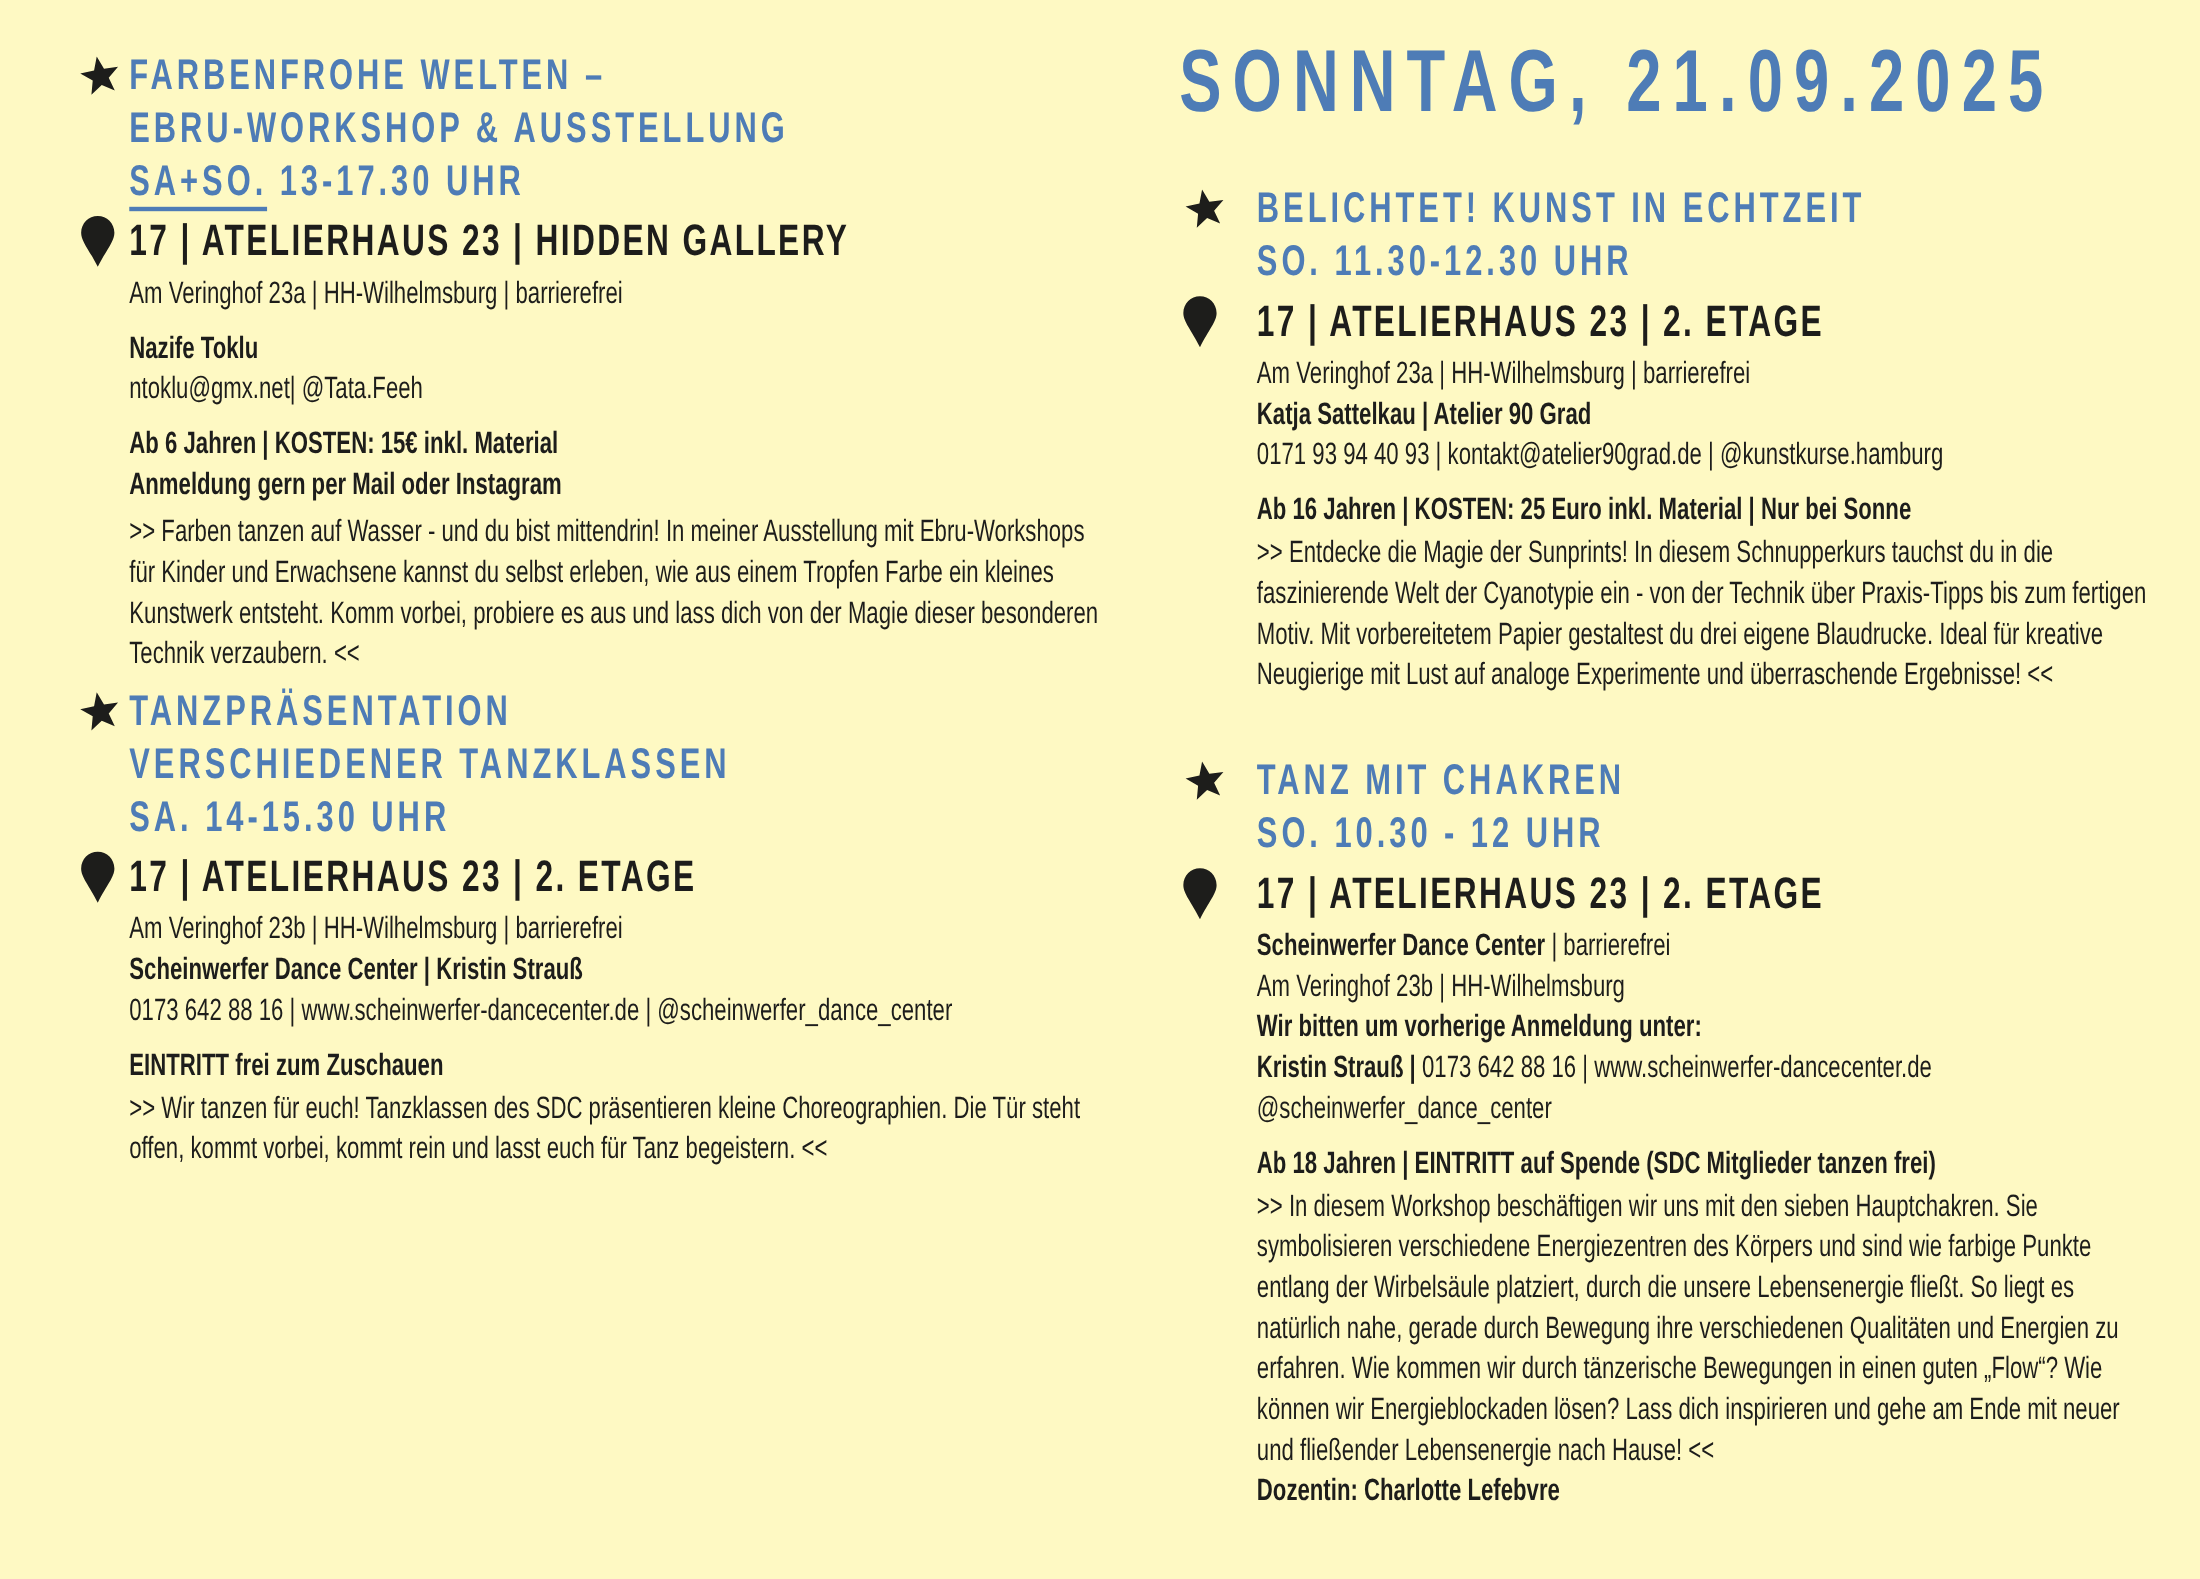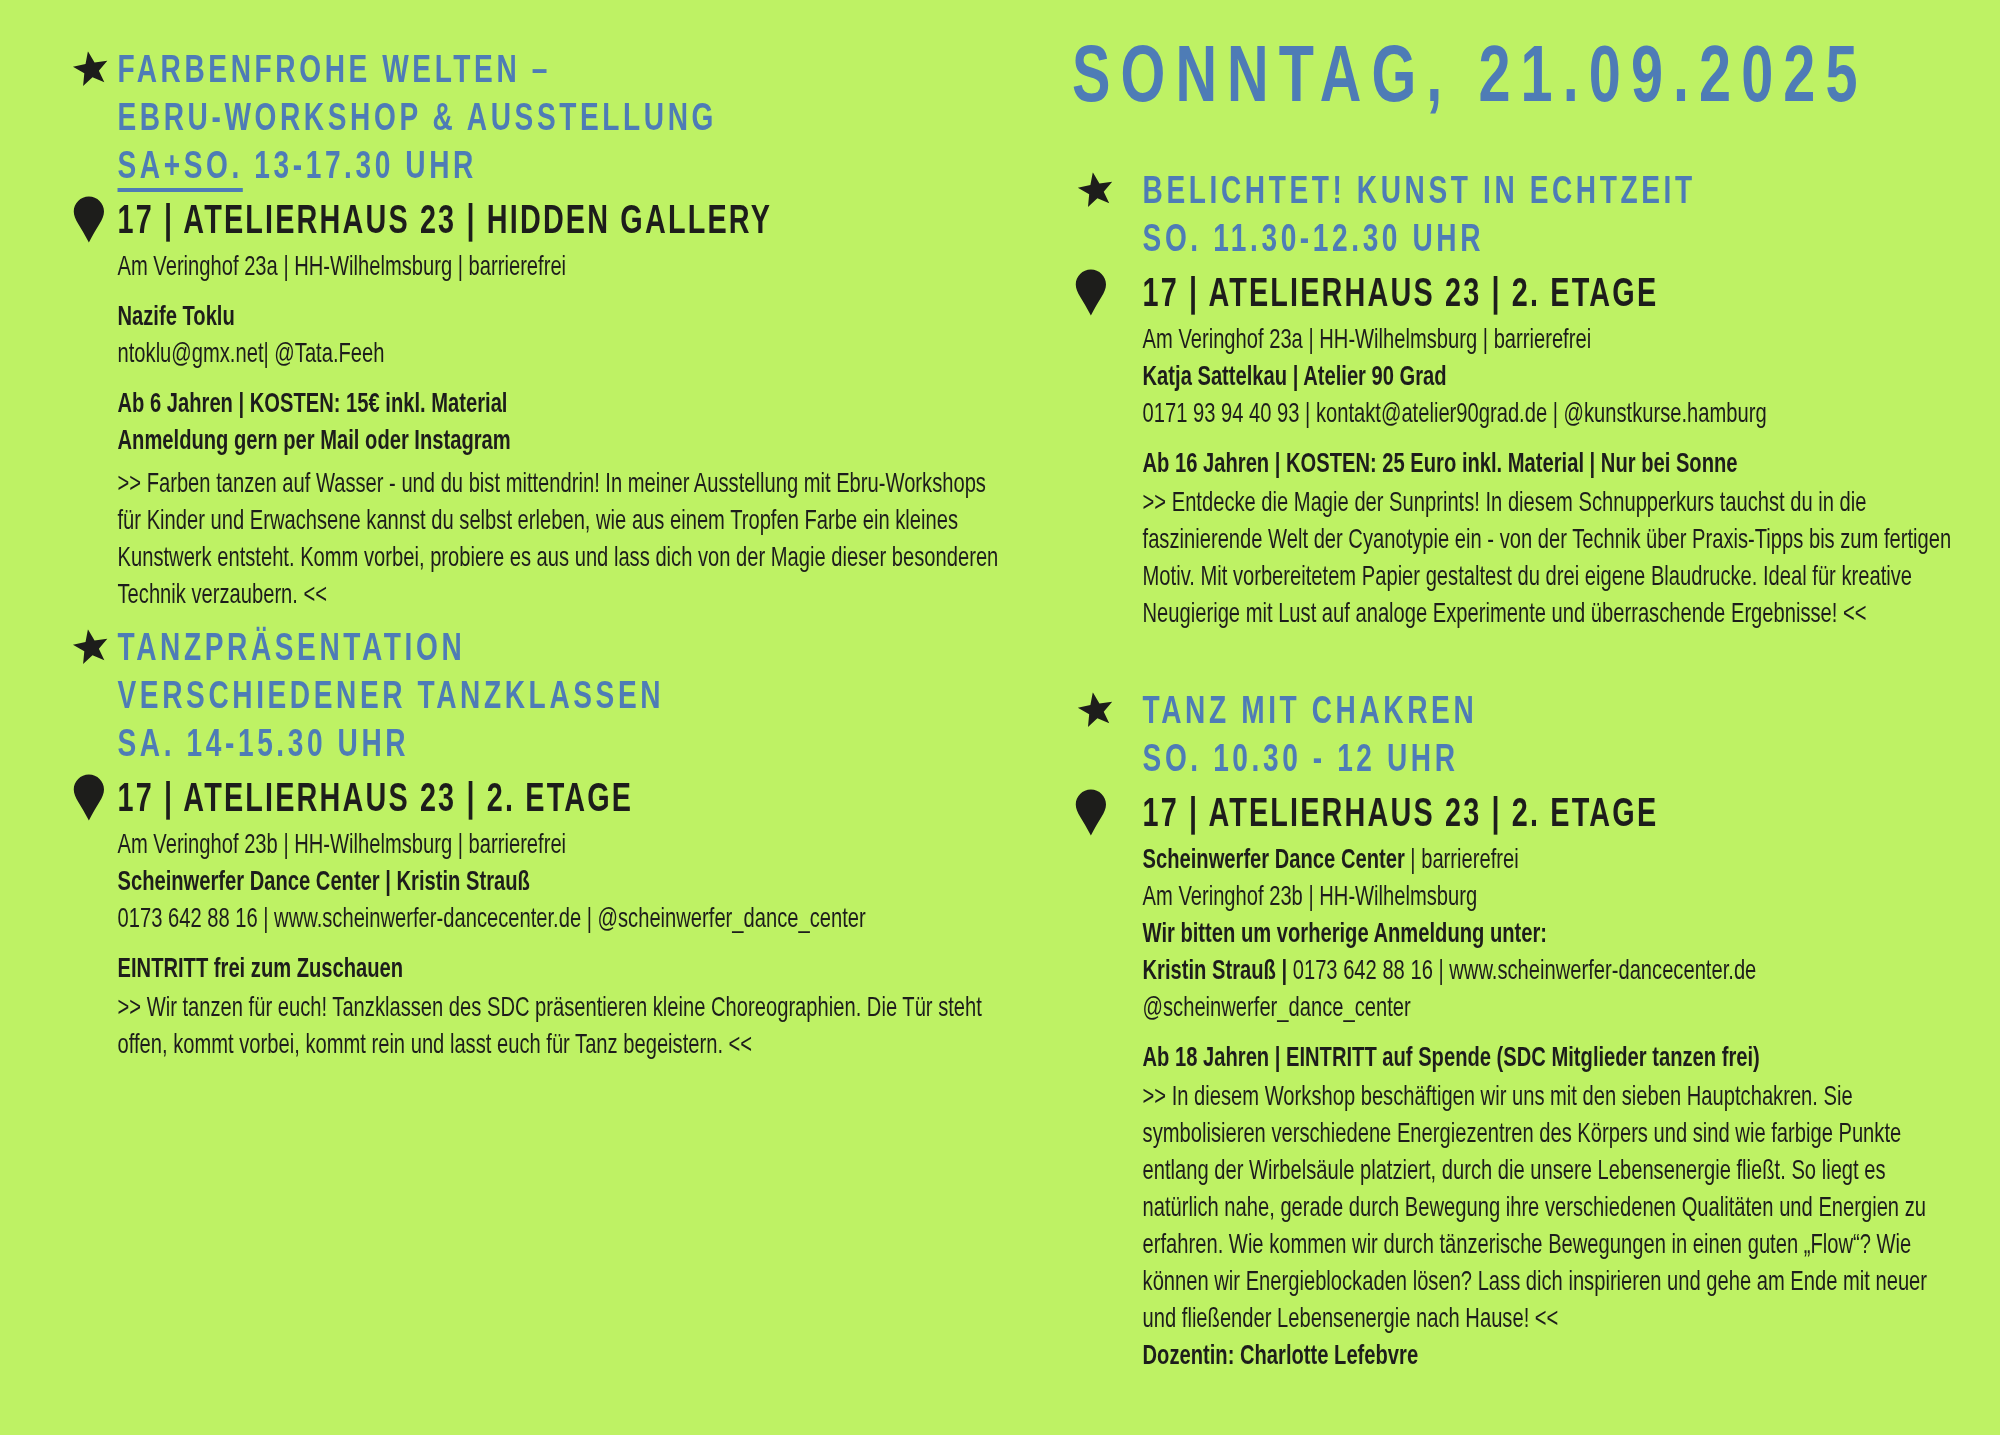--- a/index.html
+++ b/index.html
@@ -1,21 +1,21 @@
 <!DOCTYPE html>
 <html><head>
 <meta charset="utf-8">
 <style>
   html,body{margin:0;padding:0;background:#ffffff;}
   body{
     width:2000px;height:1435px;position:relative;overflow:hidden;
     font-family:"Liberation Sans",sans-serif;color:#1d1d1b;
     -webkit-font-smoothing:antialiased;
   }
-  .page{position:absolute;inset:0;background:#bef264;}
+  .page{position:absolute;inset:0;background:#fef9c3;}
 
   
   .col{position:absolute;top:0;height:1435px;transform:scaleX(0.72);transform-origin:0 0;}
   .col-left{left:70px;width:1310px;}
   .col-right{left:1072px;width:1240px;}
 
   .event{position:absolute;left:0;right:0;}
   .col-left  .event{padding-left:66px;}
   .col-right .event{padding-left:98px;}
 

